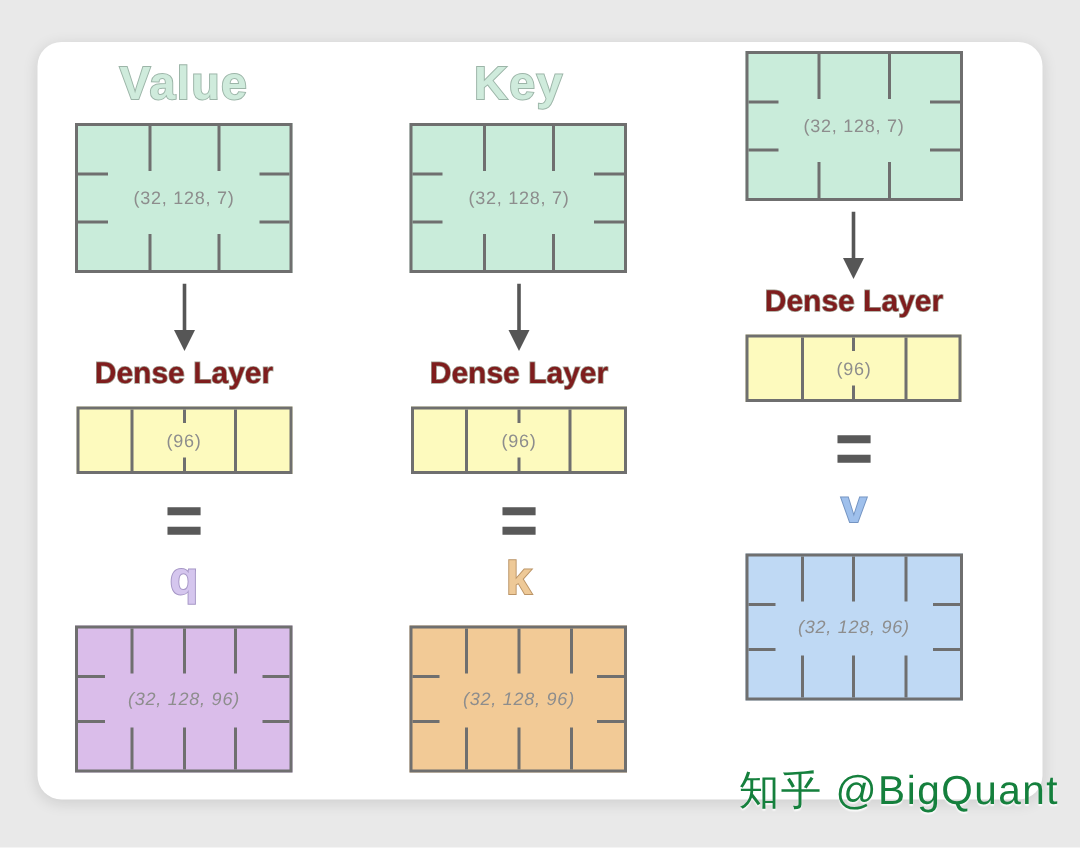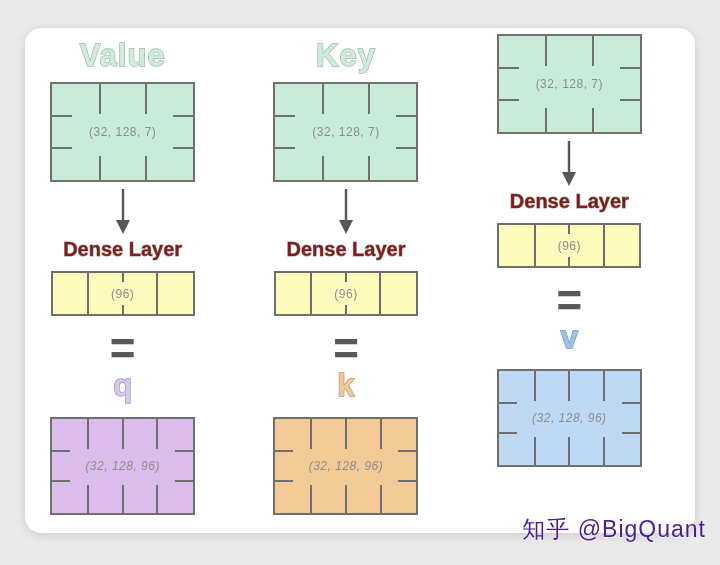--- a/index.html
+++ b/index.html
@@ -140,22 +140,22 @@
     background-size:
       2px 30px, 2px 30px, 2px 30px,
       2px 28px, 2px 28px, 2px 28px,
       18px 2px, 18px 2px, 18px 2px, 18px 2px;
     font-style: italic;
   }
   .watermark {
     position: absolute;
     right: 14px;
     bottom: 20px;
-    font-size: 23px;
-    color: #4c1d95;
+    font-size: 27px;
+    color: #15803d;
     text-shadow: 0 1px 1px rgba(255,255,255,0.85);
     letter-spacing: 1px;
   }
 </style>
 </head>
 <body>
 
 <div class="card">
   <div class="columns">
 

